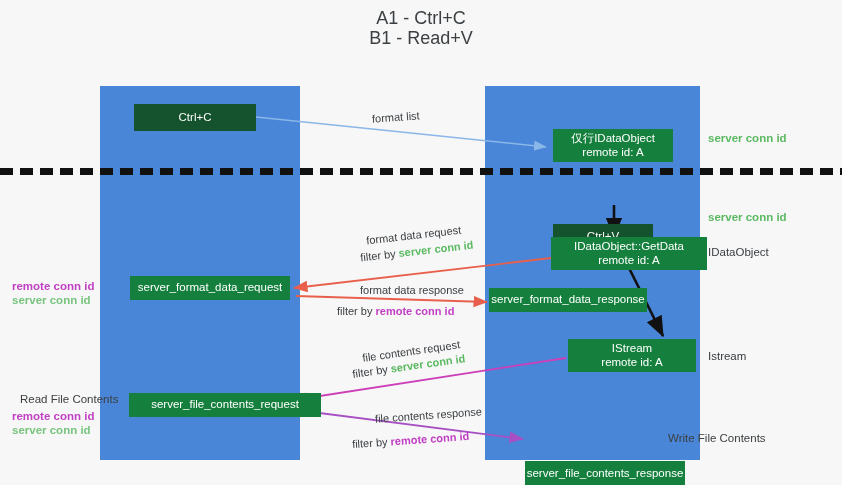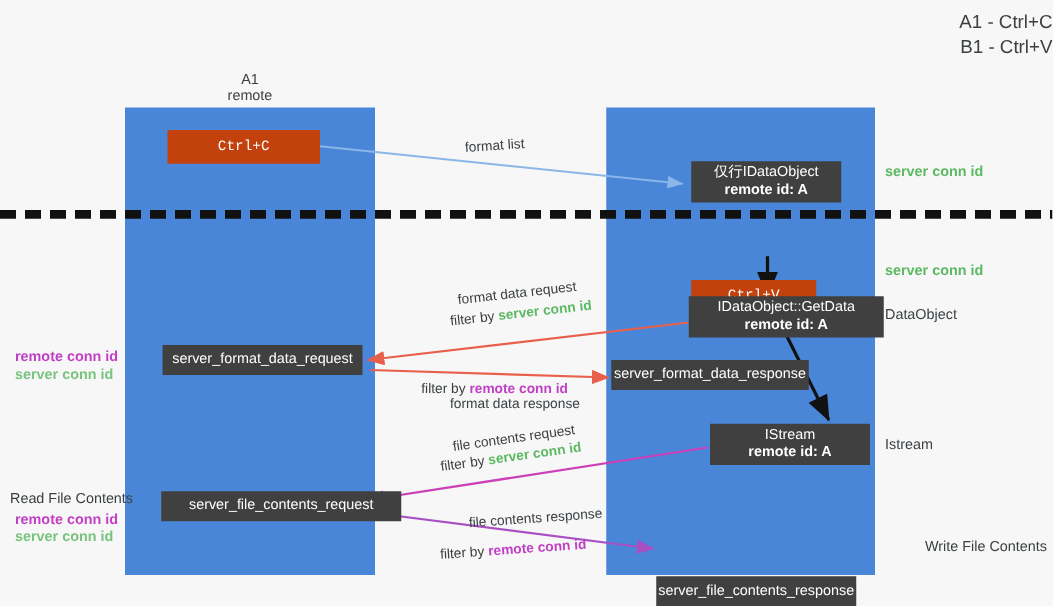--- a/index.html
+++ b/index.html
@@ -20,22 +20,22 @@
     left: 0; top: 0;
     width: 842px;
     height: 485px;
   }
 
   
   .title-block {
     position: absolute;
     left: 0; top: 8px;
     width: 842px;
-    text-align: right;
-    font-size: 15px;
+    text-align: center;
+    font-size: 18px;
     line-height: 20px;
     color: #3c4043;
   }
 
   
   .col-head {
     position: absolute;
     text-align: center;
     font-size: 11.5px;
     line-height: 13px;
@@ -70,23 +70,23 @@
     display: flex;
     flex-direction: column;
     align-items: center;
     justify-content: center;
     color: #ffffff;
     font-size: 11.5px;
     line-height: 13.5px;
     text-align: center;
     padding: 2px 4px;
   }
-  .node.green { background: #c2410c; font-family: Liberation Mono, monospace; }
-  .node.orange { background: #404040; }
-  .node .l2 { display: block; font-weight: bold; }
+  .node.green { background: #14532d; }
+  .node.orange { background: #15803d; }
+  .node .l2 { display: block; }
 
   
   .side-label {
     position: absolute;
     font-size: 11.5px;
     line-height: 14px;
     color: #3c4043;
     white-space: nowrap;
   }
   .side-label.green-text { color: #5bb962; font-weight: bold; }
@@ -114,27 +114,23 @@
     overflow: visible;
   }
 </style>
 </head>
 <body>
 
 <div id="canvas">
 
   <div class="title-block">
     <div>A1 - Ctrl+C</div>
-    <div>B1 - Ctrl+V</div>
-  </div>
-
-  <div class="col-head" style="left:140px; top:58px; width:120px;">
-    <span>A1</span>
-    <span class="sub">remote</span>
-  </div>
+    <div>B1 - Read+V</div>
+  </div>
+
 
   <div class="lane" style="left:100px; top:86px; width:200px; height:374px;"></div>
   <div class="lane" style="left:485px; top:86px; width:215px; height:374px;"></div>
 
   <svg class="edges">
     <defs>
       <marker id="ah-blue" markerWidth="9" markerHeight="9" refX="7.5" refY="3.2" orient="auto">
         <path d="M0,0 L8,3.2 L0,6.4 z" fill="#8ab6e8"></path>
       </marker>
       <marker id="ah-red" markerWidth="9" markerHeight="9" refX="7.5" refY="3.2" orient="auto">
@@ -204,46 +200,46 @@
   </div>
 
   <div class="node orange" style="left:525px; top:425px; width:160px; height:26px;margin-top:36px;">
     <span>server_file_contents_response</span>
   </div>
 
   <div class="side-label green-text" style="left:708px; top:131px;">server conn id</div>
 
   <div class="side-label green-text" style="left:708px; top:210px;">server conn id</div>
 
-  <div class="side-label" style="left:708px; top:245px;">DataObject</div>
+  <div class="side-label" style="left:708px; top:245px;">IDataObject</div>
 
   <div class="side-label" style="left:708px; top:349px;">Istream</div>
 
-  <div class="side-label" style="left:740px; top:431px;">Write File Contents</div>
+  <div class="side-label" style="left:668px; top:431px;">Write File Contents</div>
 
   <div class="conn-pair" style="left:12px; top:279px;">
     <span class="remote">remote conn id</span>
     <span class="server">server conn id</span>
   </div>
 
-  <div class="side-label" style="left:8px; top:392px;">Read File Contents</div>
+  <div class="side-label" style="left:20px; top:392px;">Read File Contents</div>
 
   <div class="conn-pair" style="left:12px; top:409px;">
     <span class="remote">remote conn id</span>
     <span class="server">server conn id</span>
   </div>
 
   <div class="edge-label" style="left:372px; top:110px; transform:rotate(-4deg);">format list</div>
 
   <div class="edge-label" style="left:366px; top:228px; transform:rotate(-6.5deg);">format data request</div>
   <div class="edge-label" style="left:360px; top:244px; transform:rotate(-6.5deg);">
     <span>filter by </span><span class="hl-green">server conn id</span>
   </div>
 
-  <div class="edge-label" style="left:360px; top:283px;margin-top:33px;">format data response</div>
+  <div class="edge-label" style="left:360px; top:283px;">format data response</div>
   <div class="edge-label" style="left:337px; top:304px;">
     <span>filter by </span><span class="hl-magenta">remote conn id</span>
   </div>
 
   <div class="edge-label" style="left:362px; top:344px; transform:rotate(-8deg);">file contents request</div>
   <div class="edge-label" style="left:352px; top:359px; transform:rotate(-8deg);">
     <span>filter by </span><span class="hl-green">server conn id</span>
   </div>
 
   <div class="edge-label" style="left:375px; top:408px; transform:rotate(-4deg);">file contents response</div>

